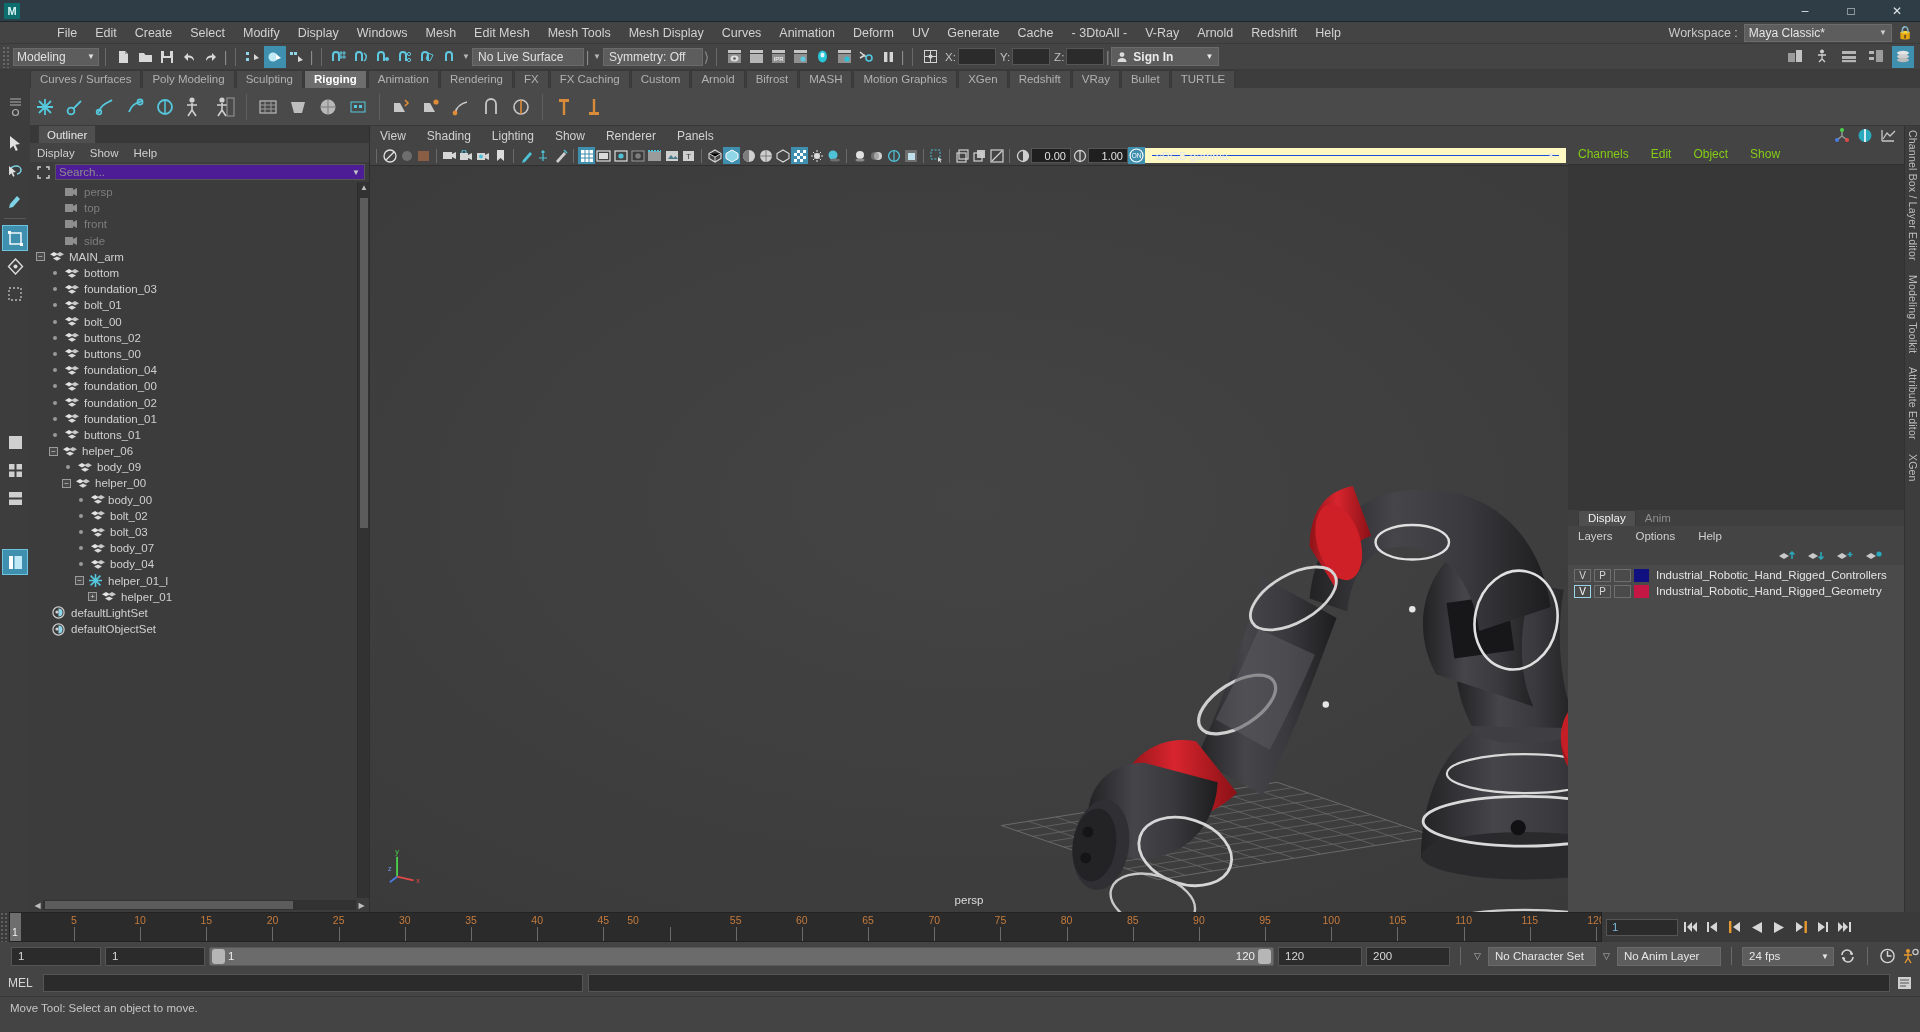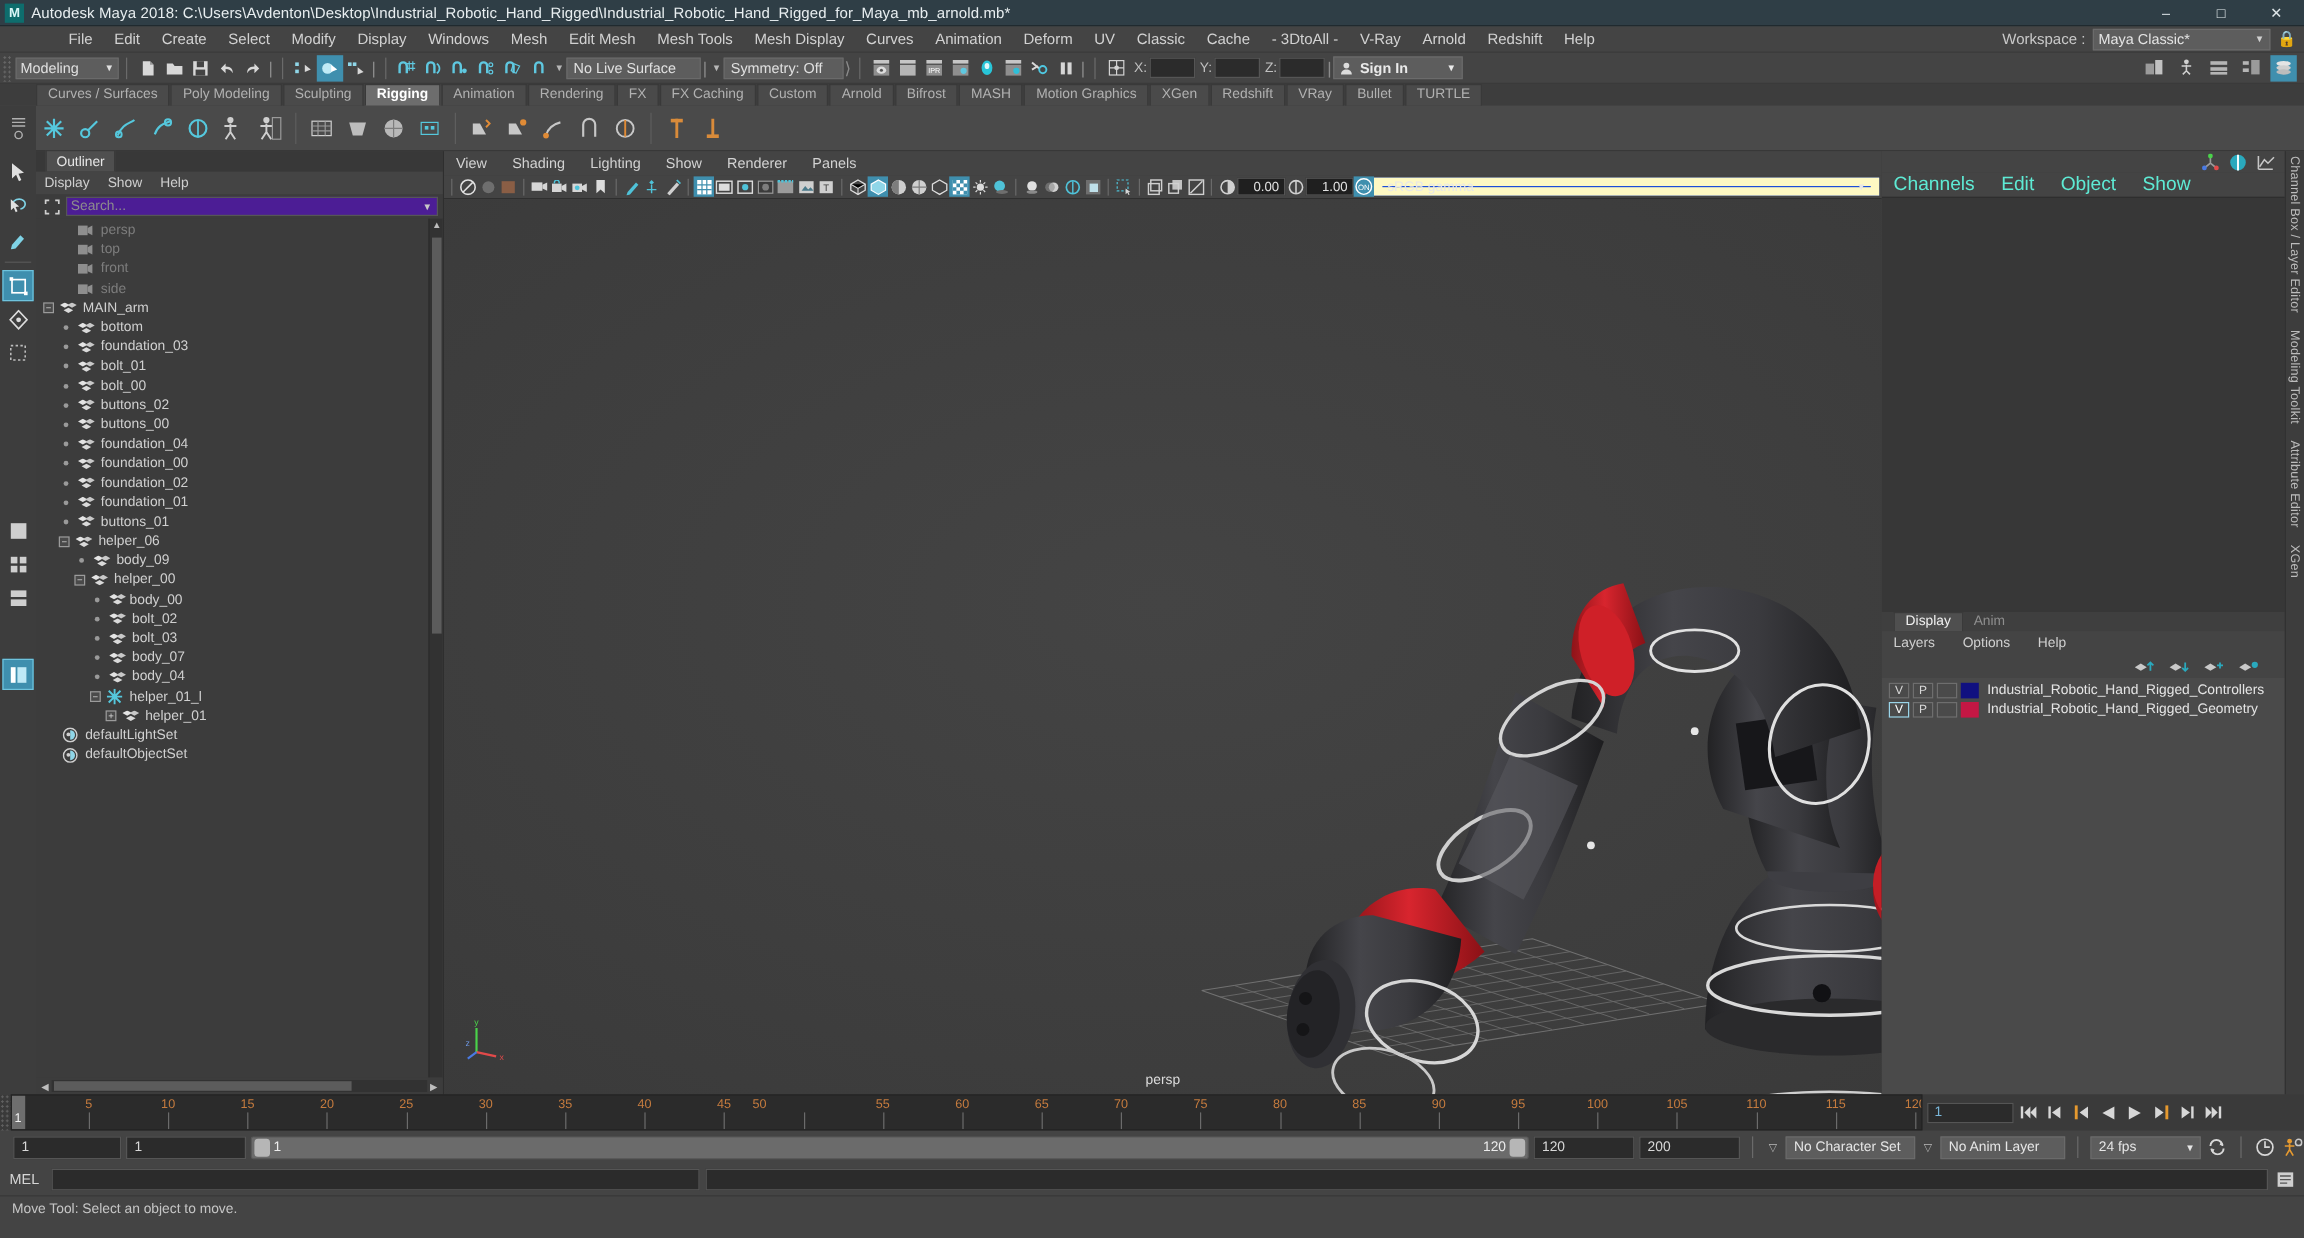--- a/index.html
+++ b/index.html
@@ -122,21 +122,21 @@
   .vpLabel{position:absolute;bottom:6px;left:50%;transform:translateX(-50%);
            font-size:11.5px;color:#dcdcdc;}
   .axisGizmo{position:absolute;left:18px;bottom:28px;width:40px;height:40px;}
 
   
   #rightwrap{ width:352px;display:flex;background:#444;}
   #rightpanel{ flex:1;display:flex;flex-direction:column;background:#444;}
   .rpIcons{height:18px;display:flex;align-items:center;justify-content:flex-end;
            gap:7px;padding-right:8px;background:#444;}
   .rpMenu{height:20px;display:flex;align-items:center;padding-left:10px;background:#444;}
-  .rpMenu span{font-size:16px;color:#5eead4;margin-right:22px;}
+  .rpMenu span{font-size:12px;color:#84cc16;margin-right:22px;}
   .chanBody{flex:1;background:#373737;border-top:1px solid #2e2e2e;}
   .layerTabs{height:16px;background:#3f3f3f;display:flex;align-items:flex-end;padding-left:10px;}
   .layerTabs div{font-size:11.5px;padding:1px 9px;line-height:13px;}
   .layerTabs .sel{background:#4f4f4f;color:#f0f0f0;border:1px solid #3a3a3a;border-bottom:none;}
   .layerTabs .un{color:#8e8e8e;}
   .layerMenu{height:19px;display:flex;align-items:center;padding-left:10px;background:#444;}
   .layerMenu span{font-size:11.5px;color:#d0d0d0;margin-right:23px;}
   .layerBtns{height:20px;display:flex;align-items:center;justify-content:flex-end;gap:12px;padding-right:22px;}
   .layerList{flex:1;background:#4a4a4a;padding-top:2px;}
   .layerRow{height:16px;display:flex;align-items:center;gap:3px;padding-left:6px;}
@@ -183,21 +183,20 @@
   .melOut{flex:1;height:18px;background:#2b2b2b;border:1px solid #555;}
   #statusline{height:22px;background:#444;display:flex;align-items:center;padding-left:10px;
               border-top:1px solid #383838;}
   #statusline span{font-size:11.5px;color:#c6c6c6;}
 </style>
 </head>
 <body>
 
 <div id="titlebar">
   <div class="logo">M</div>
-  <div class="ttl">Autodesk Maya 2018: C:\Users\Avdenton\Desktop\Industrial_Robotic_Hand_Rigged\Industrial_Robotic_Hand_Rigged_for_Maya_mb_arnold.mb*</div>
   <div class="winbtns">
     <div>–</div>
     <div>□</div>
     <div class="x">✕</div>
   </div>
 </div>
 
 <div id="menubar">
   <div id="menu-items" style="display:flex;align-items:center;padding-left:48px;">
       <div class="mi">File</div>
@@ -208,21 +207,21 @@
       <div class="mi">Display</div>
       <div class="mi">Windows</div>
       <div class="mi">Mesh</div>
       <div class="mi">Edit Mesh</div>
       <div class="mi">Mesh Tools</div>
       <div class="mi">Mesh Display</div>
       <div class="mi">Curves</div>
       <div class="mi">Animation</div>
       <div class="mi">Deform</div>
       <div class="mi">UV</div>
-      <div class="mi">Classic</div>
+      <div class="mi">Generate</div>
       <div class="mi">Cache</div>
       <div class="mi">- 3DtoAll -</div>
       <div class="mi">V-Ray</div>
       <div class="mi">Arnold</div>
       <div class="mi">Redshift</div>
       <div class="mi">Help</div>
     </div>
   <div class="ws">
     <div class="lbl">Workspace :</div>
     <div class="sel">

